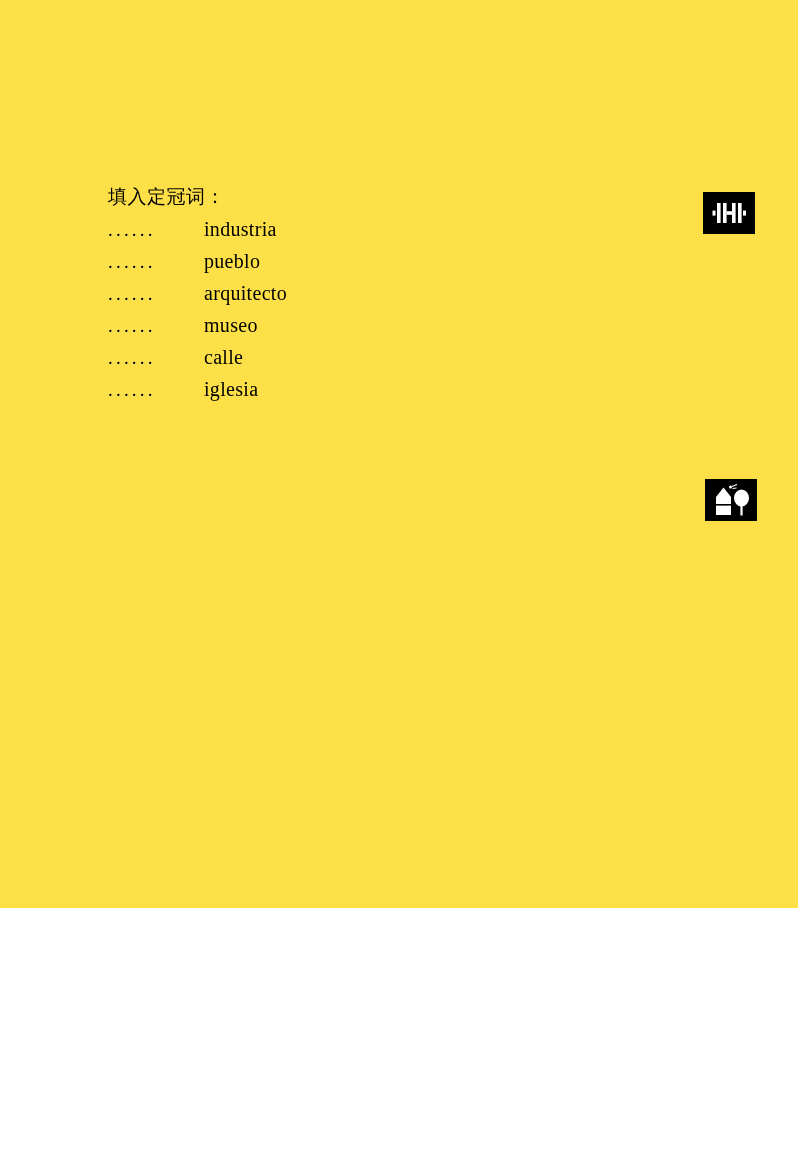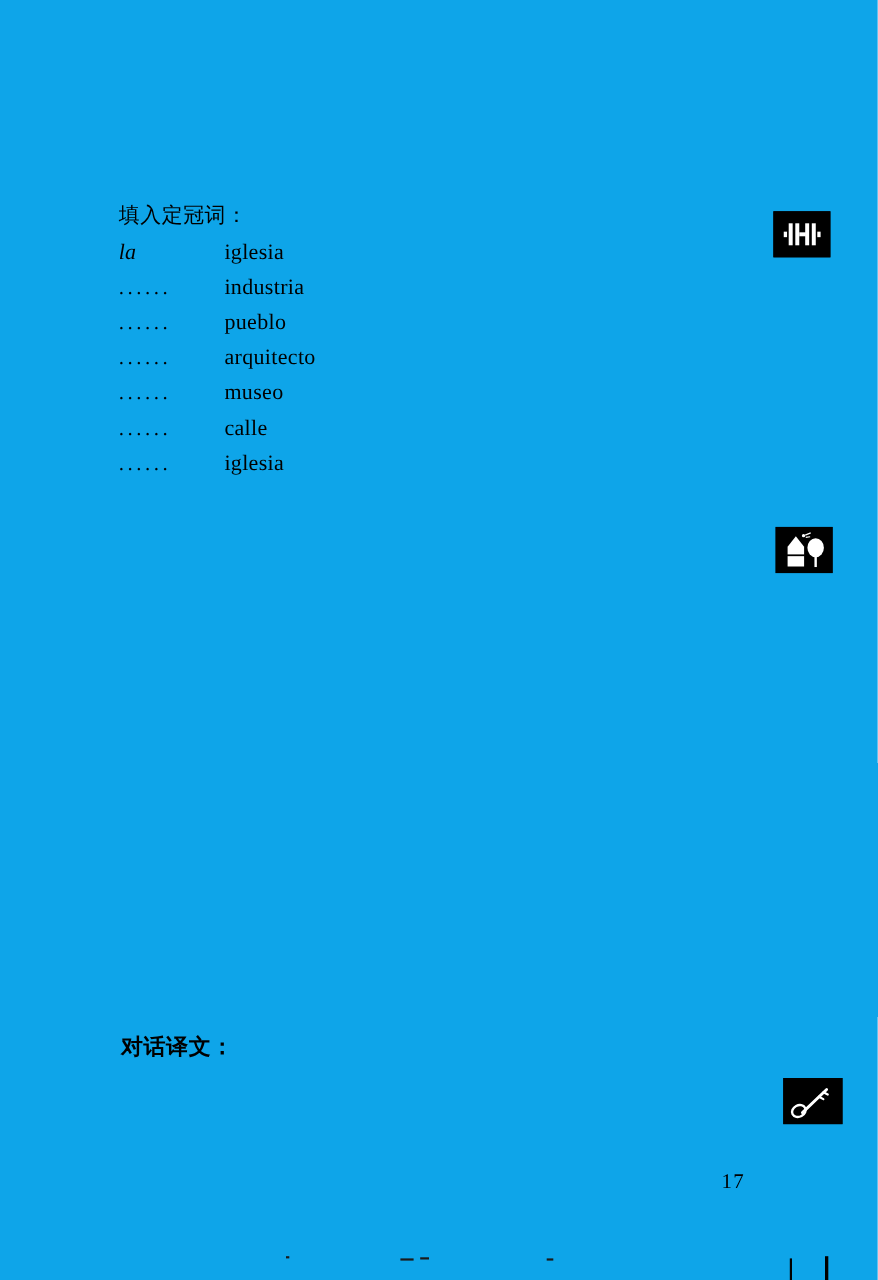--- a/index.html
+++ b/index.html
@@ -8,22 +8,22 @@
     background: #ffffff;
   }
   body {
     font-family: "Liberation Serif", "DejaVu Serif", serif;
     color: #000000;
   }
 
   .page {
     position: relative;
     width: 798px;
-    height: 1164px;
-    background: #0ea5e9;
+    height: 908px;
+    background: #fde047;
     overflow: hidden;
   }
 
   
   .exercise {
     position: absolute;
     left: 108px;
     top: 185px;
     width: 420px;
   }
@@ -139,24 +139,20 @@
 </style>
 </head>
 <body>
 
 <div class="page">
 
   <div class="exercise">
 
     <div class="exercise-heading">填入定冠词：</div>
 
-    <div class="ex-row">
-      <span class="ex-blank">la</span>
-      <span class="ex-word">iglesia</span>
-    </div>
 
     <div class="ex-row">
       <span class="ex-blank dots">......</span>
       <span class="ex-word">industria</span>
     </div>
 
     <div class="ex-row">
       <span class="ex-blank dots">......</span>
       <span class="ex-word">pueblo</span>
     </div>

